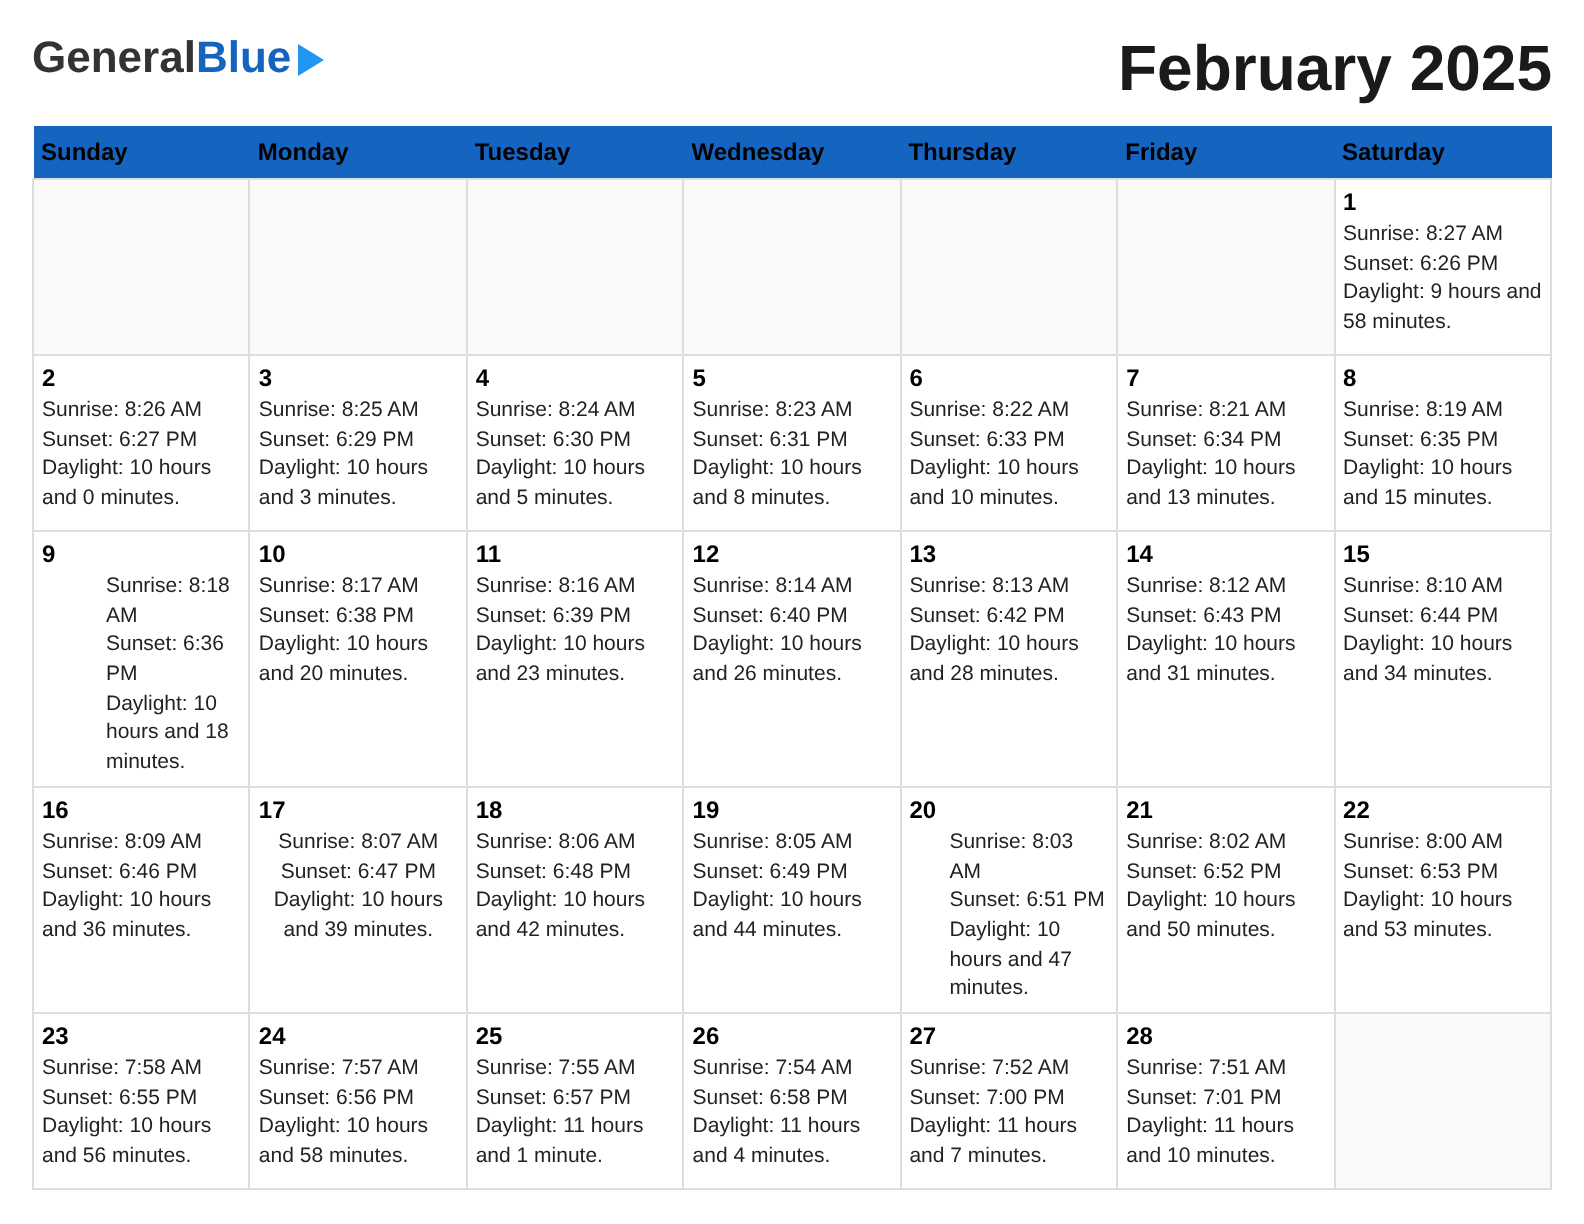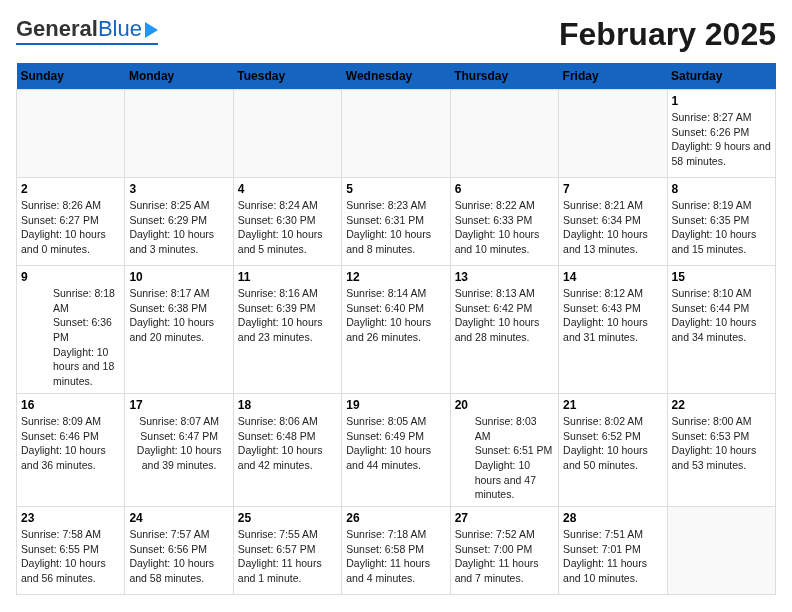--- a/index.html
+++ b/index.html
@@ -11,21 +11,21 @@
       padding: 16px;
     }
     .header {
       display: flex;
       justify-content: space-between;
       align-items: flex-start;
       margin-bottom: 10px;
     }
     .logo {
       display: flex;
-      flex-direction: column;
+      flex-direction: row;
       align-items: center;
     }
     .logo-line {
       display: flex; align-items: center;
     }
     .logo-underline {
       height: 3px;
       background: #1565c0;
       margin-top: 2px;
     }
@@ -76,21 +76,21 @@
       color: #222;
     }
   </style>
 </head>
 <body>
 
 <div class="header">
   <div class="logo">
     <div class="logo-line">
       <span style="font-size:22px;font-weight:bold;color:#333;">General</span>
-      <span style="font-size:22px;font-weight:normal;color:#1565c0;">Blue</span>
+      <span style="font-size:22px;font-weight:bold;color:#1565c0;">Blue</span>
       <span style="display:inline-block;width:0;height:0;border-top:8px solid transparent;border-bottom:8px solid transparent;border-left:13px solid #2196f3;margin-left:3px;margin-bottom:-1px;"></span>
     </div>
     <div class="logo-underline" style="width:100%;height:2px;background:#1565c0;margin-top:1px;"></div>
   </div>
   <div class="title-block">
     <h1>February 2025</h1>
   </div>
 </div>
 
 <table>
@@ -266,21 +266,21 @@
 Daylight: 10 hours and 58 minutes.</div>
         </td>
         <td>
           <div class="day-num">25</div>
           <div class="day-info" style="white-space: pre-line;">Sunrise: 7:55 AM
 Sunset: 6:57 PM
 Daylight: 11 hours and 1 minute.</div>
         </td>
         <td>
           <div class="day-num">26</div>
-          <div class="day-info" style="white-space: pre-line;">Sunrise: 7:18 AM
+          <div class="day-info" style="white-space: pre-line;">Sunrise: 7:54 AM
 Sunset: 6:58 PM
 Daylight: 11 hours and 4 minutes.</div>
         </td>
         <td>
           <div class="day-num">27</div>
           <div class="day-info" style="white-space: pre-line;">Sunrise: 7:52 AM
 Sunset: 7:00 PM
 Daylight: 11 hours and 7 minutes.</div>
         </td>
         <td>

